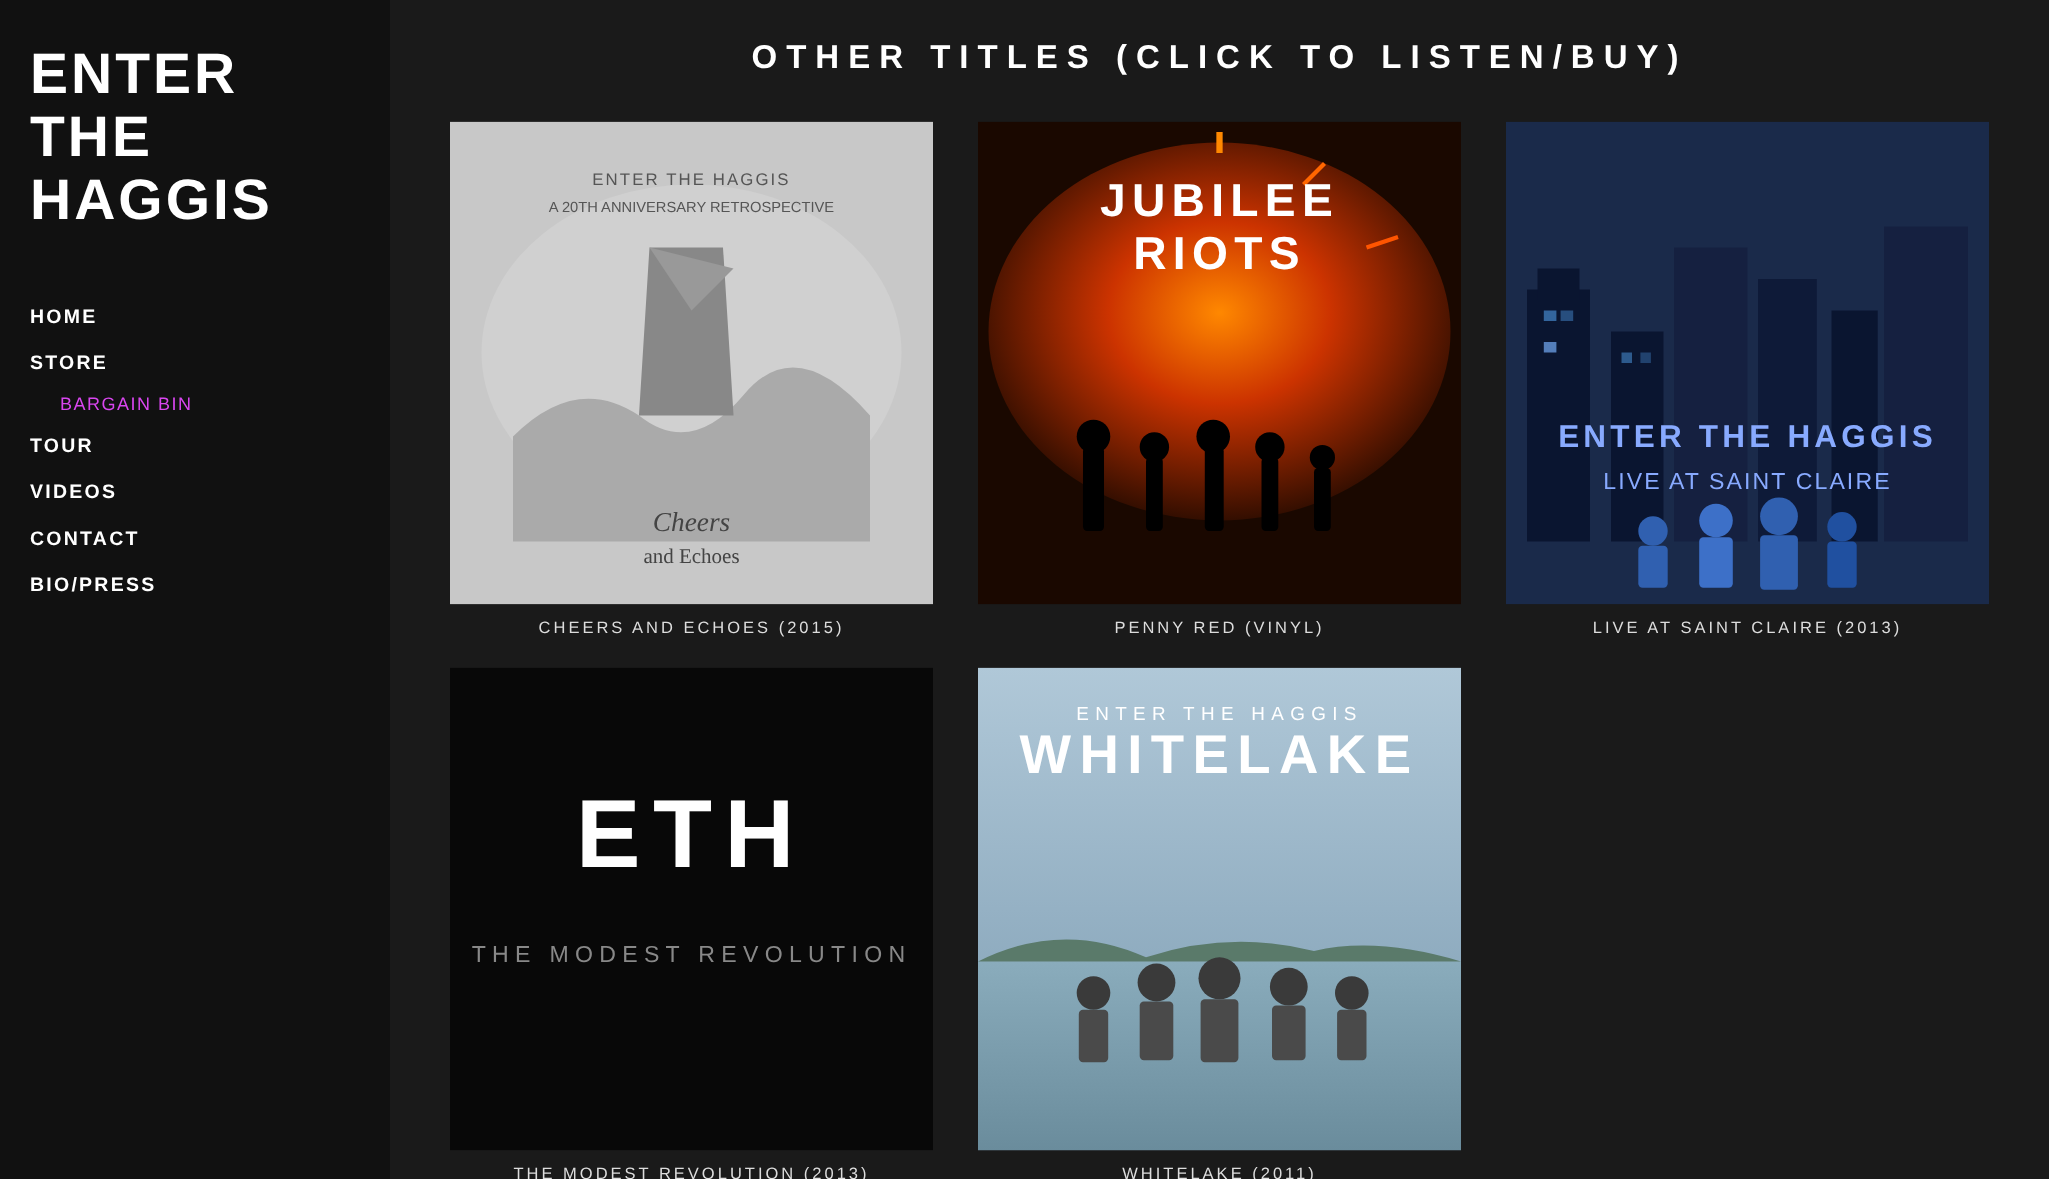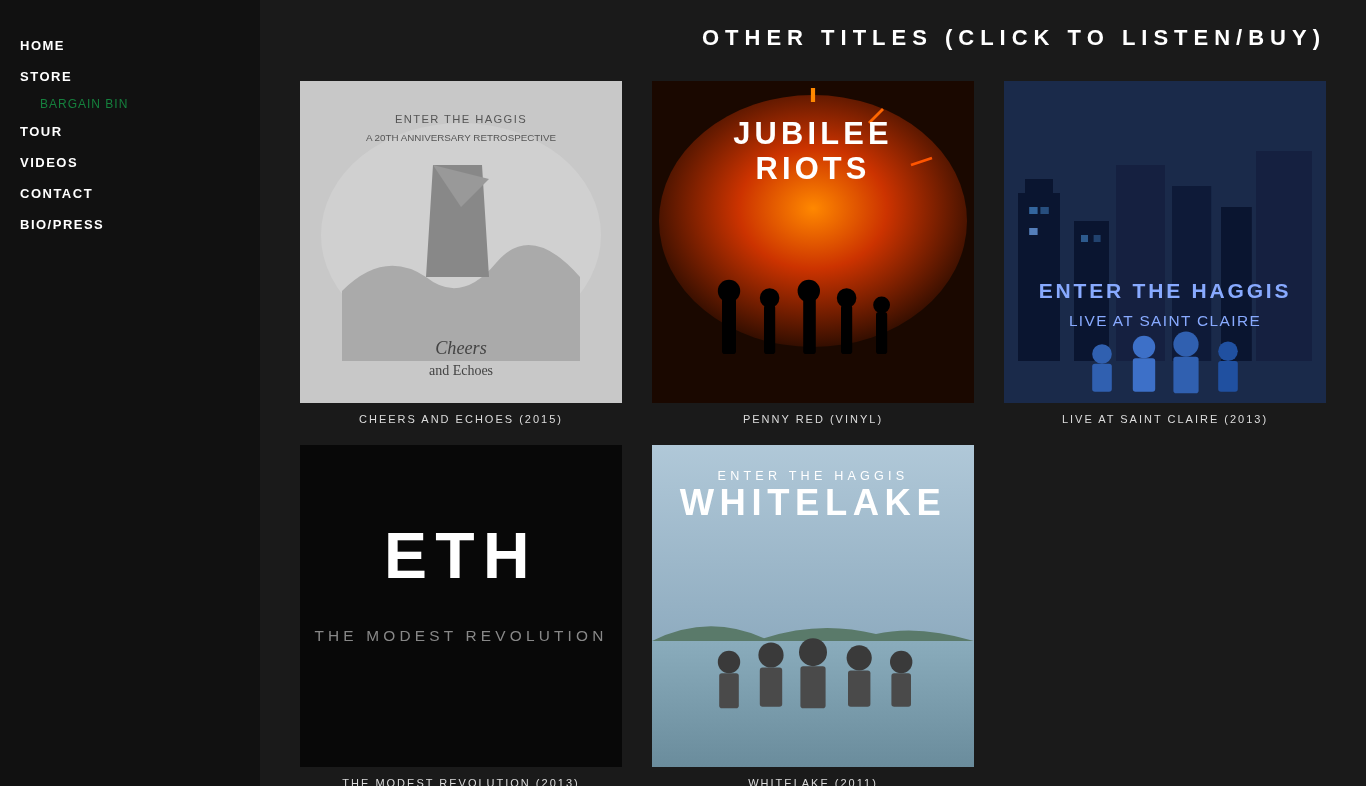--- a/index.html
+++ b/index.html
@@ -38,38 +38,38 @@
       font-size: 13px;
       font-weight: bold;
       letter-spacing: 1.5px;
       text-transform: uppercase;
       padding: 8px 0;
       cursor: pointer;
     }
 
     .nav-sub-item {
       display: block;
-      color: #15803d;
+      color: #d946ef;
       text-decoration: none;
       font-size: 12px;
       letter-spacing: 1px;
       text-transform: uppercase;
       padding: 5px 0 5px 20px;
       cursor: pointer;
     }
 
     
     #main {
       flex: 1;
       padding: 20px 40px 40px 40px;
       overflow-y: auto;
     }
 
     #page-heading {
-      text-align: right;
+      text-align: center;
       font-size: 22px;
       font-weight: bold;
       letter-spacing: 6px;
       text-transform: uppercase;
       color: #fff;
       margin-bottom: 30px;
       padding-top: 5px;
     }
 
     .albums-grid {
@@ -106,20 +106,23 @@
     
     .album-svg {
       width: 100%;
       height: 100%;
     }
   </style>
 </head>
 <body>
 
 <nav id="sidebar">
+  <div id="site-title">
+    ENTER THE<br>HAGGIS
+  </div>
 
   <a class="nav-item">HOME</a>
   <a class="nav-item">STORE</a>
   <a class="nav-sub-item">BARGAIN BIN</a>
   <a class="nav-item">TOUR</a>
   <a class="nav-item">VIDEOS</a>
   <a class="nav-item">CONTACT</a>
   <a class="nav-item">BIO/PRESS</a>
 
 </nav>

